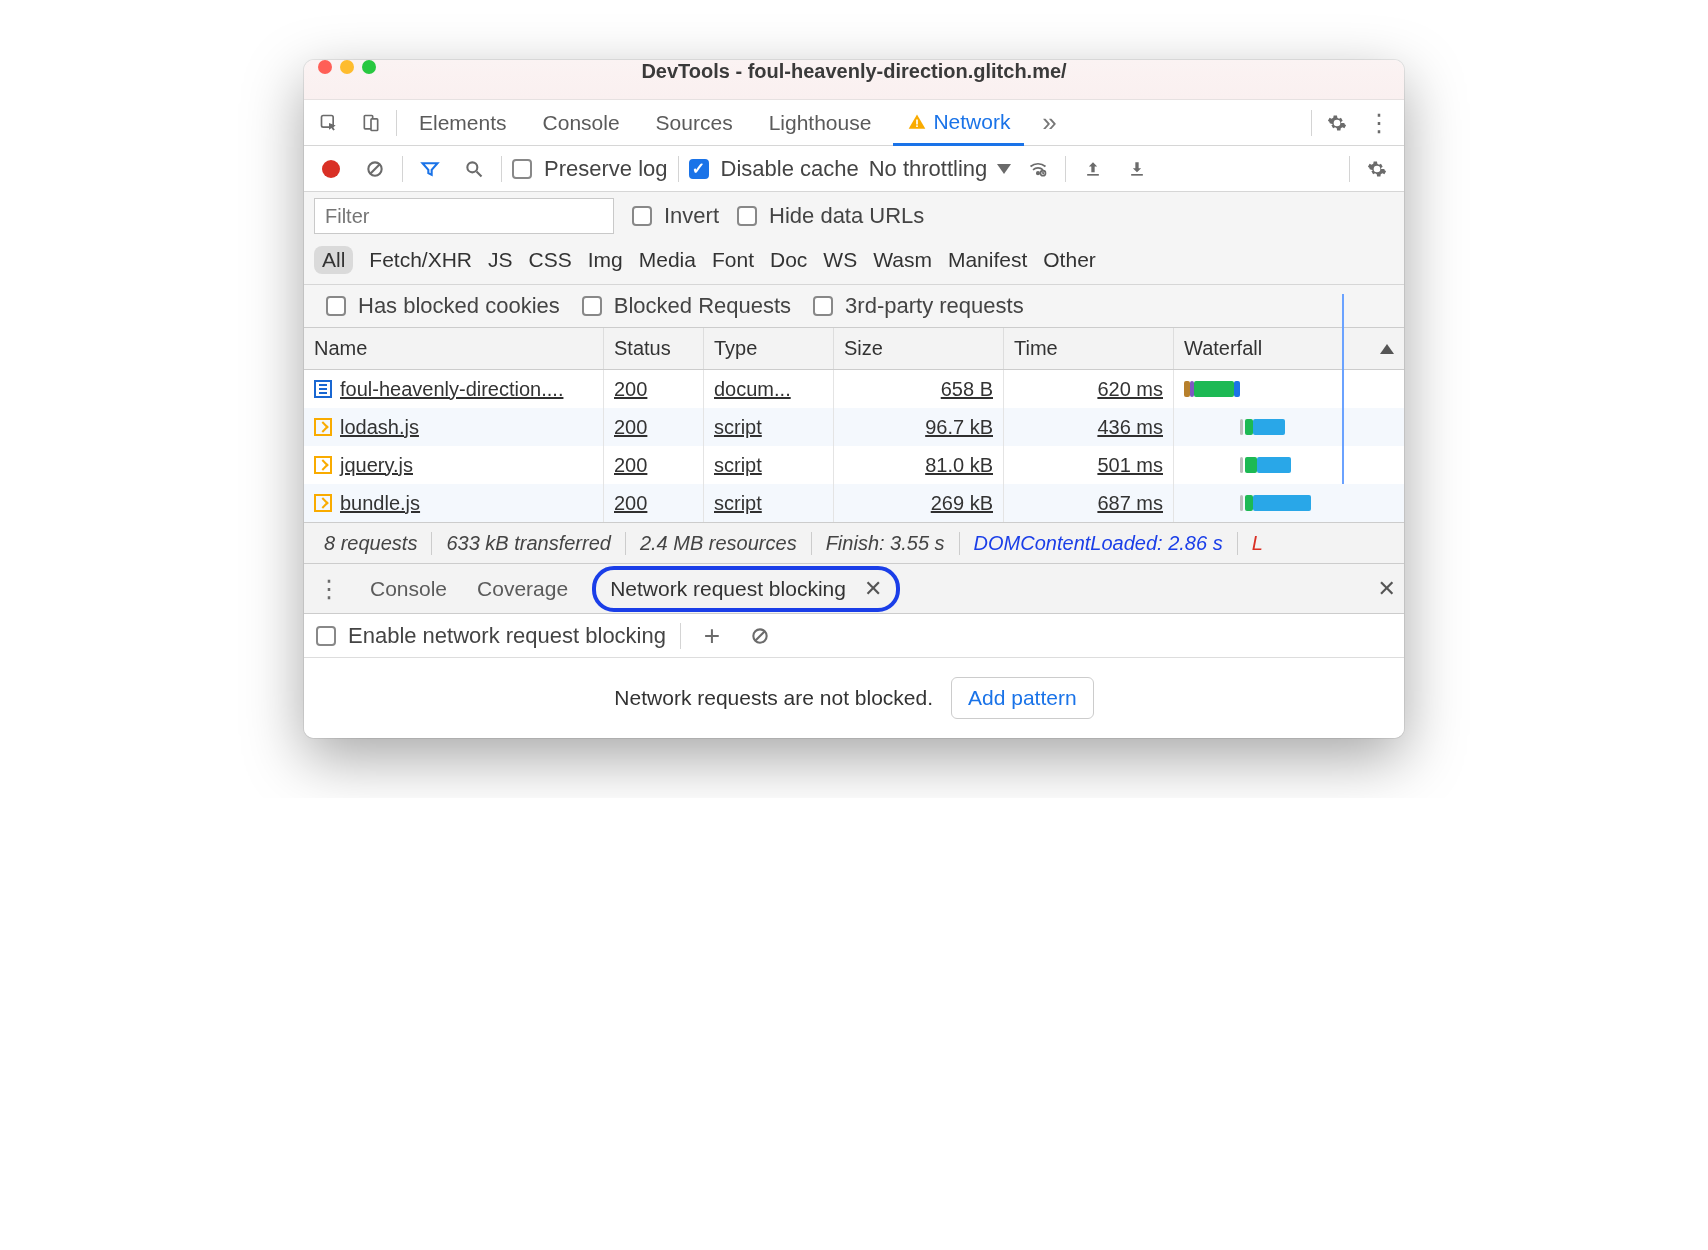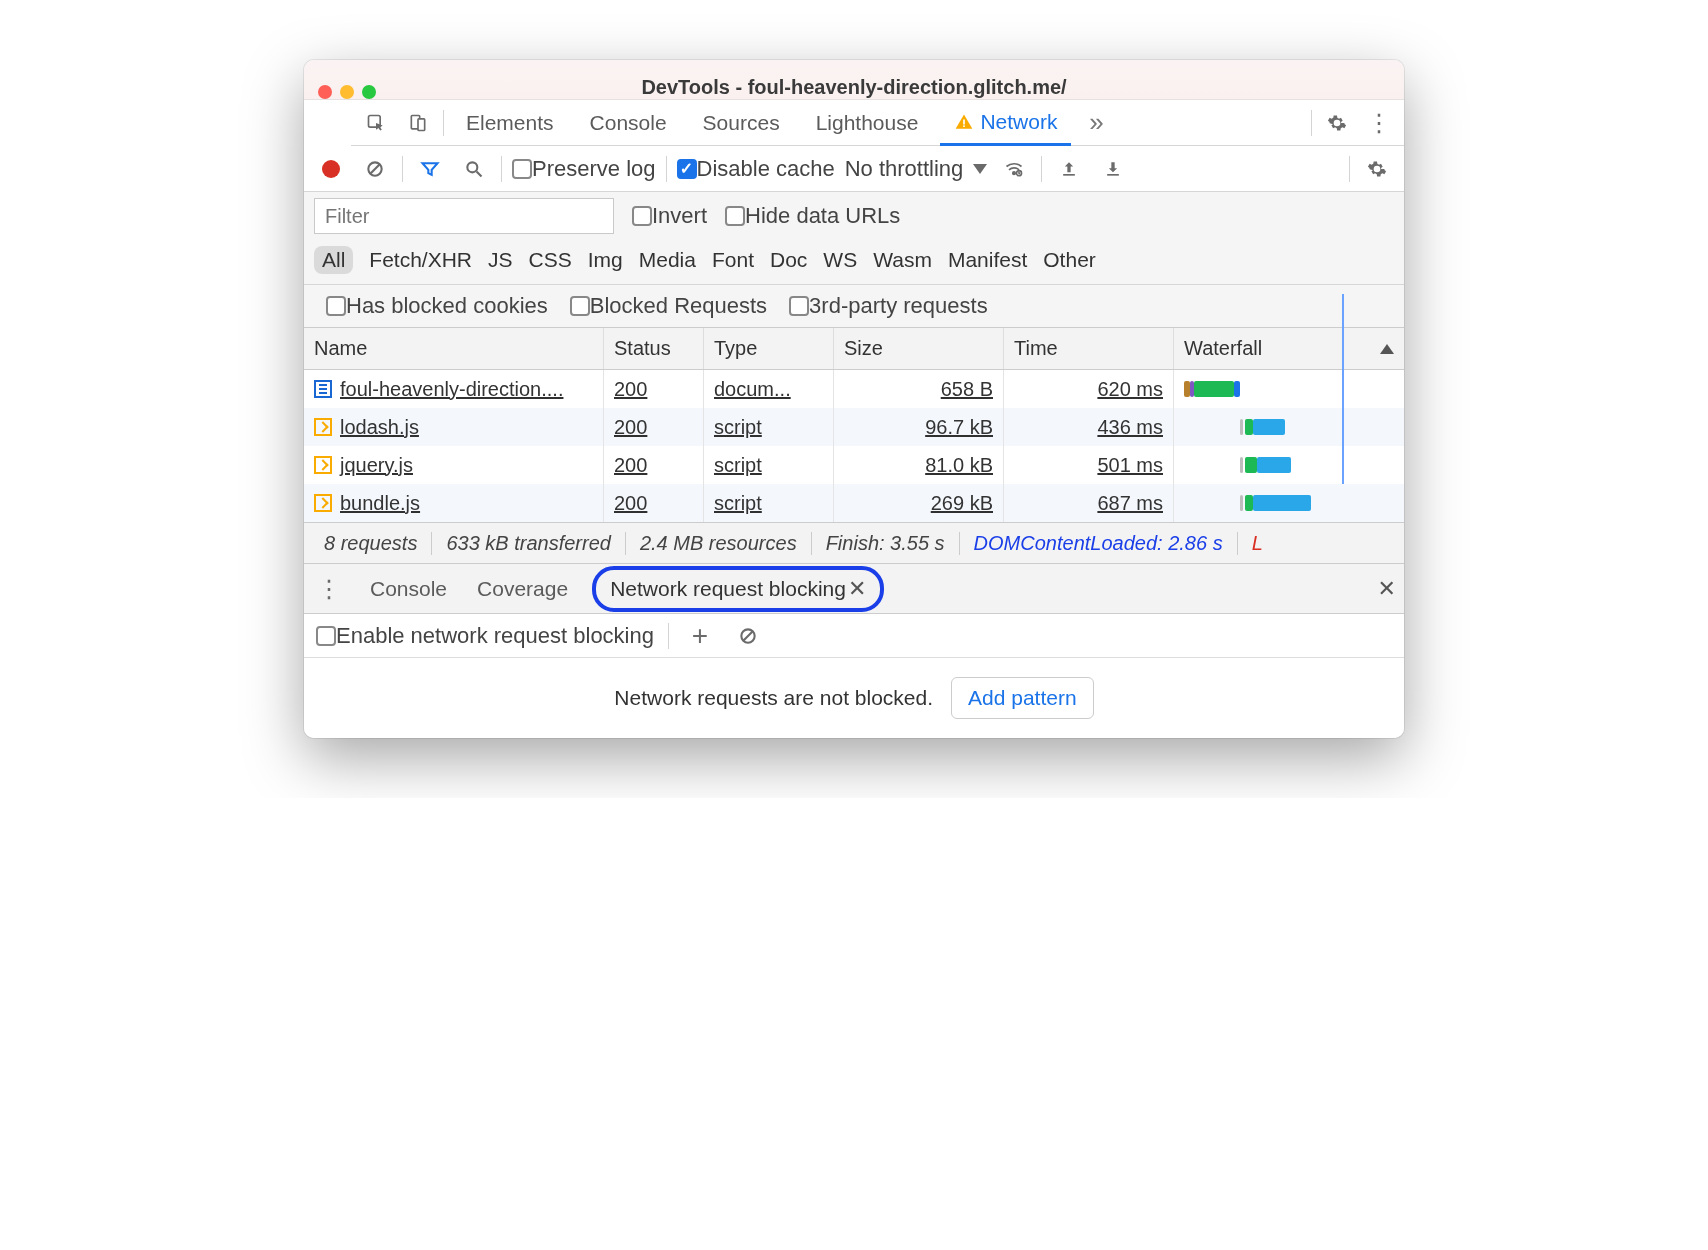--- a/index.html
+++ b/index.html
@@ -18,40 +18,39 @@
     box-shadow: 0 20px 60px rgba(0,0,0,.35), 0 0 0 1px rgba(0,0,0,.08);
     overflow: hidden;
     font-size: 22px;
     color: #303030;
   }
   
   .titlebar {
     height: 40px;
     background: linear-gradient(#fbf3f3,#faf0f0);
     display: flex;
-    align-items: flex-end;
+    align-items: flex-start;
     position: relative;
     border-bottom: 1px solid #e6e1e1;
   }
   .tlights { display:flex; gap:8px; padding-left:14px; }
   .tlight { width:14px; height:14px; border-radius:50%; }
   .tl-red{background:#ff5f57;} .tl-yel{background:#febc2e;} .tl-grn{background:#28c840;}
   .titlebar .title {
     position:absolute; left:0; right:0; text-align:center;
     font-weight:600; font-size:20px; color:#3a3a3a;
     pointer-events:none;
   }
   
   .tabrow {
     height: 46px;
     display:flex; align-items:center;
     padding: 0 8px;
     border-bottom: 1px solid #d6d6d6;
     gap: 8px;
-    margin-left: 47px;
   }
   .iconbtn {
     width:34px; height:34px; display:flex; align-items:center; justify-content:center;
     color:#6b6b6b; cursor:pointer; border-radius:4px;
   }
   .iconbtn svg, .iconbtn .glyph { width:20px; height:20px; }
   .tab {
     padding: 0 14px; height:100%;
     display:flex; align-items:center;
     color:#5b5b5b; cursor:pointer; gap:6px;
@@ -64,21 +63,21 @@
   .spacer { flex:1; }
   
   .toolbar {
     height:46px; display:flex; align-items:center; padding:0 10px; gap:10px;
     border-bottom:1px solid #d6d6d6;
   }
   .rec-dot{width:18px;height:18px;border-radius:50%;background:#d93025;}
   .cb { width:20px; height:20px; border:2px solid #888; border-radius:4px; display:inline-flex;align-items:center;justify-content:center;flex-shrink:0; background:#fff; cursor:pointer;}
   .cb.checked{background:#1a73e8;border-color:#1a73e8;}
   .cb.checked::after{content:"✓"; color:#fff; font-size:16px; line-height:1; font-weight:700;}
-  .labelrow{display:flex;align-items:center;gap:0; color:#444;}
+  .labelrow{display:flex;align-items:center;gap:12px; color:#444;}
   .select { display:flex; align-items:center; gap:10px; color:#444; cursor:pointer;}
   .caret{border-left:7px solid transparent;border-right:7px solid transparent;border-top:10px solid #6a6a6a;}
   
   .filterrow{
     display:flex; align-items:center; padding:6px 10px; gap:18px;
     border-bottom: none;
     background:#f5f5f5;
   }
   .filterinput{
     width:300px;height:36px;border:1px solid #c9c9c9;background:#fff;
@@ -134,21 +133,21 @@
   .statusbar .seg.blue{color:#1a3ee8;}
   .statusbar .seg.red{color:#d93025;}
   
   .drawer-tabs{
     display:flex;align-items:center;height:50px;padding:0 8px;gap:18px;
     background:#f3f3f3;border-bottom:1px solid #ccc;
   }
   .drawtab{color:#5b5b5b;font-size:21px;cursor:pointer;padding:4px 6px;}
   .drawtab.pill{
     border:4px solid #1a3ee8;border-radius:22px;padding:6px 14px;
-    display:flex;align-items:center;gap:2px;color:#333;
+    display:flex;align-items:center;gap:18px;color:#333;
   }
   .closex{font-size:22px;color:#555;cursor:pointer;}
   
   .drawer-toolbar{
     display:flex;align-items:center;height:44px;padding:0 12px;gap:14px;
     border-bottom:1px solid #ddd;background:#fff;
   }
   
   .drawer-body{
     display:flex;align-items:center;justify-content:center;gap:18px;

